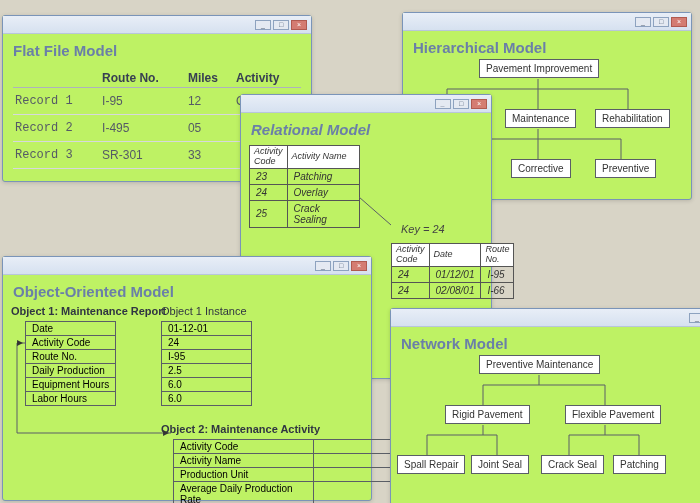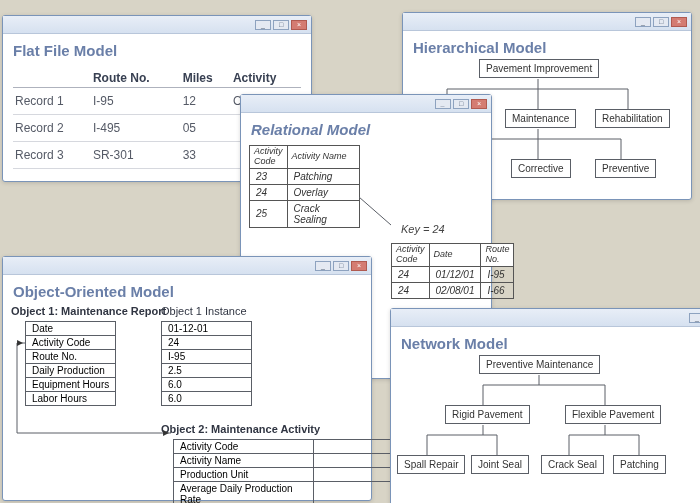--- a/index.html
+++ b/index.html
@@ -6,21 +6,21 @@
   body {
     background: #d8d4c6;
     width: 700px;
     height: 503px;
     position: relative;
     font-family: "Segoe UI", Arial, sans-serif;
     overflow: hidden;
   }
   .win {
     position: absolute;
-    background: #ffffff;
+    background: #bef264;
     border: 1px solid #7a94b8;
     border-radius: 3px;
     box-shadow: 0 1px 4px rgba(0,0,0,0.15);
   }
   .titlebar {
     height: 18px;
     background: linear-gradient(#e8eef7, #d6e1f0);
     border-bottom: 1px solid #b8c6da;
     display: flex;
     justify-content: flex-end;
@@ -43,21 +43,21 @@
     color: #6a7fa8;
     font-size: 15px;
     font-weight: 600;
     margin-bottom: 8px;
   }
 
   
   .flat-table { width: 100%; border-collapse: collapse; font-size: 12px; }
   .flat-table th { text-align: left; font-weight: bold; color: #384052; padding: 4px 2px 2px; border-bottom: 1px solid #aeb2bd; }
   .flat-table td { padding: 6px 2px; color: #555a66; border-bottom: 1px solid #d6d8de; }
-  .flat-table th:first-child, .flat-table td:first-child { color: #555a66; }
+  .flat-table th:first-child, .flat-table td:first-child { color: #555a66; font-family: Liberation Mono, monospace; }
 
   
   .rel-table { border-collapse: collapse; font-size: 10px; color: #333; }
   .rel-table th { font-weight: normal; font-size: 9px; background: #fff; border: 1px solid #555; padding: 1px 4px; text-align: left; line-height: 1.1; }
   .rel-table td { border: 1px solid #555; padding: 2px 6px; text-align: left; }
   .key-label { font-size: 11px; color: #444; }
 
   
   .dbox {
     position: absolute;

